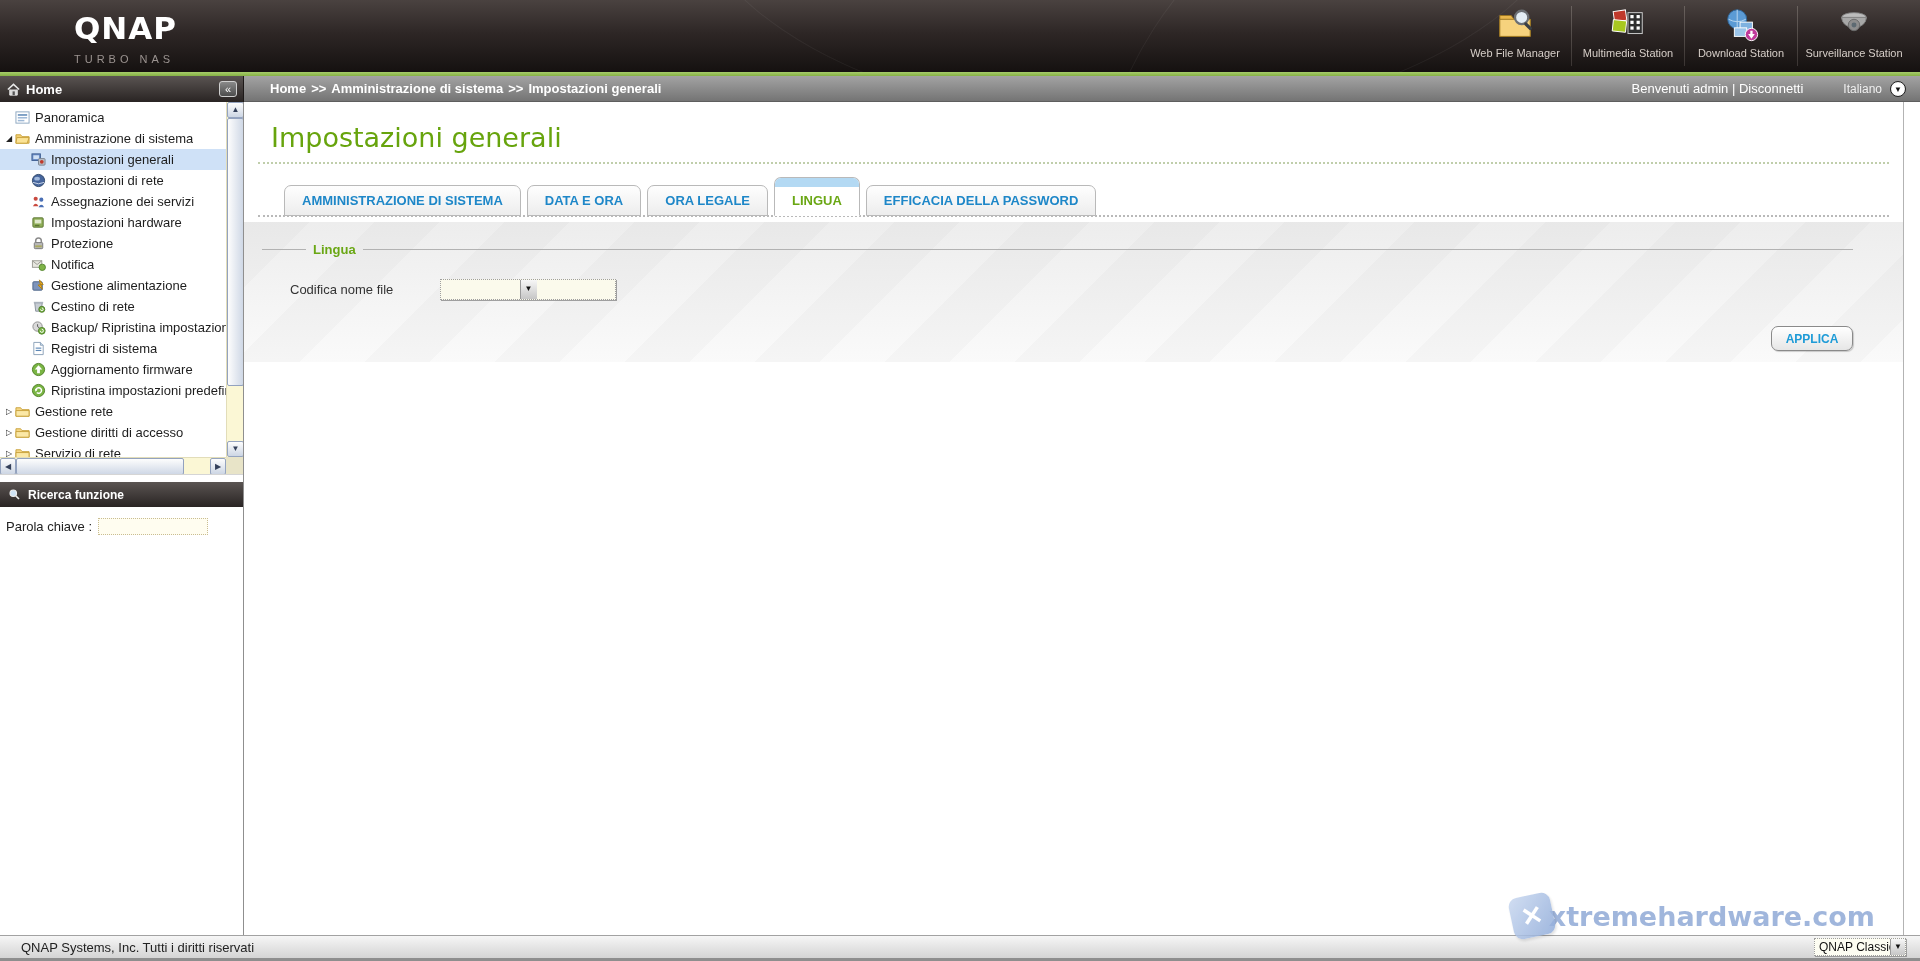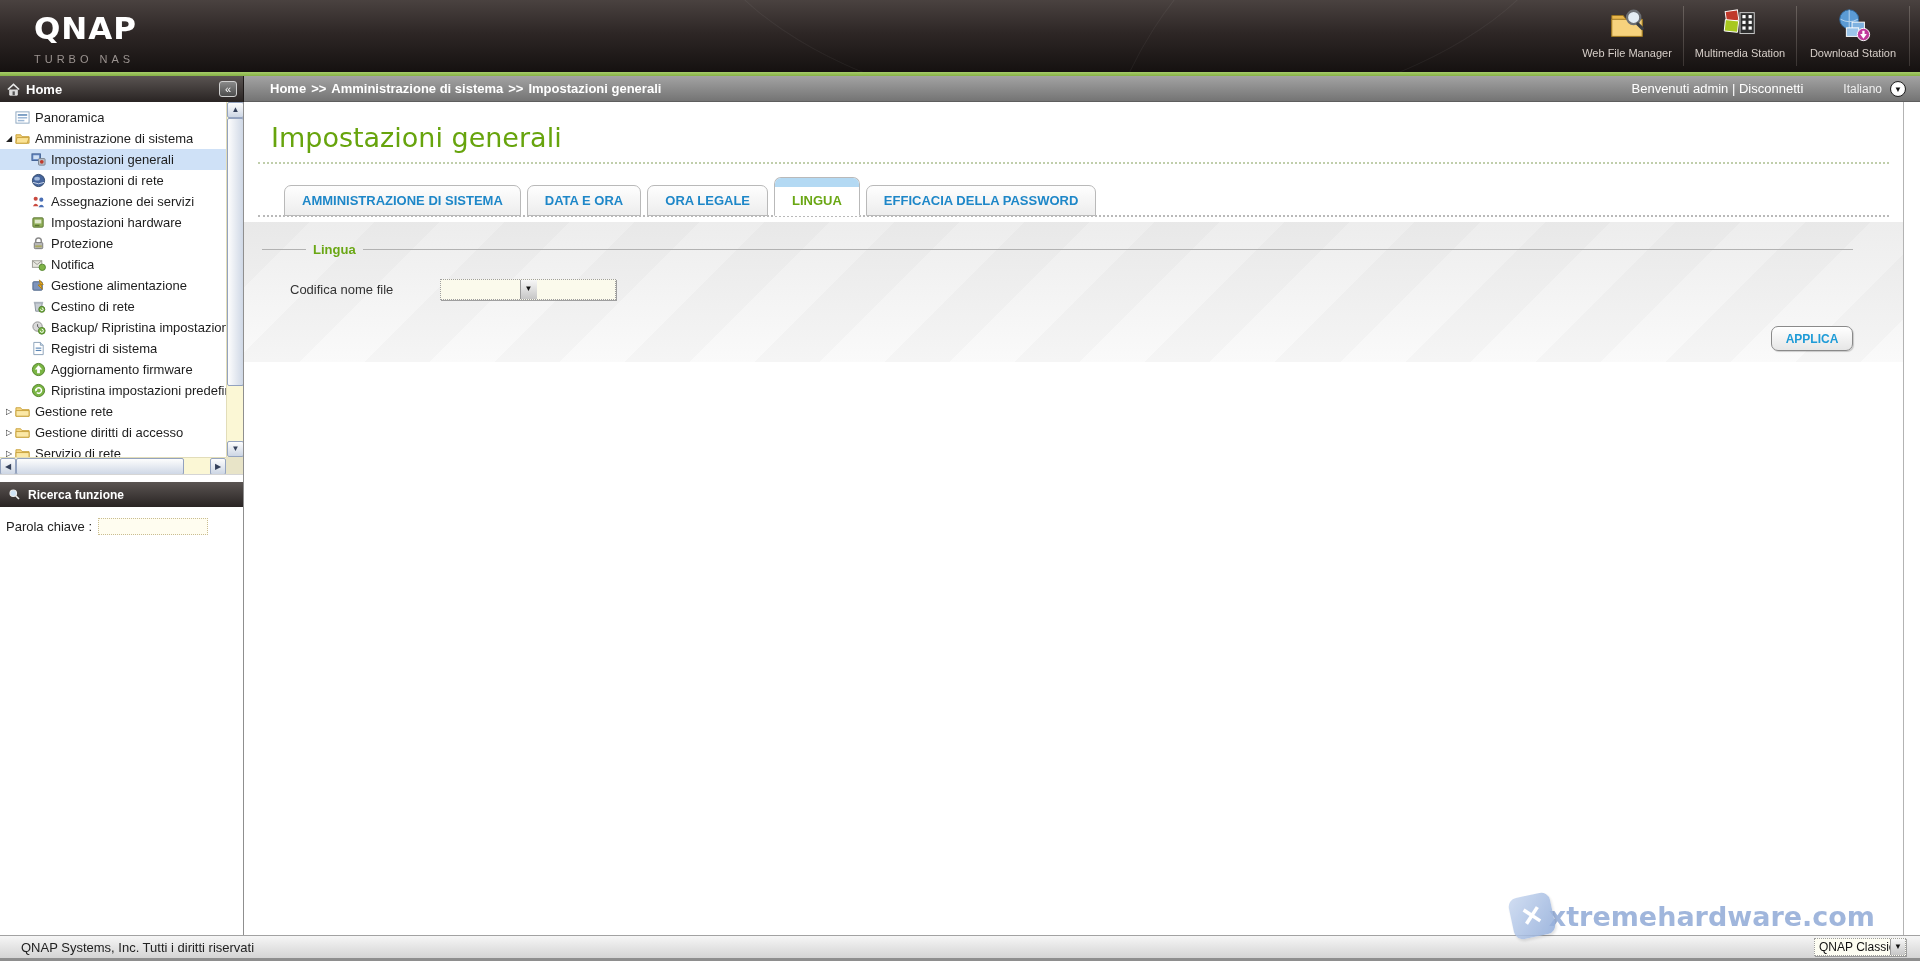--- a/index.html
+++ b/index.html
@@ -1,19 +1,19 @@
 <!DOCTYPE html>
 <html><head>
 <meta charset="utf-8">
 <style>
   * { margin:0; padding:0; box-sizing:border-box; }
   html,body { width:1920px; height:961px; overflow:hidden; font-family:"Liberation Sans", sans-serif; background:#fff; }
 
   
-  .hdr { position:relative; height:72px; background:linear-gradient(#4a4240 0%, #2e2726 45%, #151110 100%); overflow:hidden; display:flex; justify-content:space-between; }
+  .hdr { position:relative; height:72px; background:linear-gradient(#4a4240 0%, #2e2726 45%, #151110 100%); overflow:hidden; display:flex; justify-content:space-between;padding-left:40px; }
   .hdr::before, .hdr::after { content:""; position:absolute; border:1px solid rgba(255,255,255,0.05); border-radius:50%; pointer-events:none; }
   .hdr::before { width:900px; height:500px; left:680px; top:-380px; }
   .hdr::after  { width:1400px; height:900px; left:1100px; top:-250px; }
   .logo-wrap { padding:10px 0 0 34px; }
   .logo { color:#fff; font-size:31px; font-weight:bold; letter-spacing:1px; font-family:"DejaVu Sans", sans-serif; }
   .logo-sub { color:#9b9390; font-size:11px; letter-spacing:4px; margin-top:7px; }
   .stations { display:flex; height:72px; margin-right:10px; }
   .station { width:112px; display:flex; flex-direction:column; align-items:center; justify-content:flex-start; padding-top:6px; cursor:pointer; }
   .station .icon svg { width:38px; height:38px; display:block; }
   .station-label { font-size:11px; color:#d6cec8; margin-top:3px; white-space:nowrap; }
@@ -150,20 +150,31 @@
             <path d="M7 14 q9 5 18 0 M16 4 v20" stroke="#bcd7ee" fill="none"></path>
             <rect x="19" y="17" width="13" height="9" fill="#7fb2e0" stroke="#fff"></rect>
             <rect x="13" y="23" width="13" height="9" fill="#9cc5ea" stroke="#fff"></rect>
             <circle cx="31" cy="30" r="6.5" fill="#c0399b" stroke="#fff"></circle>
             <polygon points="31,34.5 27.5,29.5 29.8,29.5 29.8,26 32.2,26 32.2,29.5 34.5,29.5" fill="#fff"></polygon>
           </svg>
         </span>
         <span class="station-label">Download Station</span>
       </div>
       <div class="station-divider"></div>
+      <div class="station">
+        <span class="icon">
+          <svg viewBox="0 0 40 40">
+            <ellipse cx="20" cy="12" rx="13" ry="5" fill="#bcbcbc" stroke="#7e7e7e"></ellipse>
+            <path d="M7 12 a13 11 0 0 0 26 0 z" fill="#a7a7a7" stroke="#7e7e7e"></path>
+            <circle cx="20" cy="20" r="6" fill="#8d8d8d" stroke="#6a6a6a"></circle>
+            <circle cx="20" cy="20" r="2.6" fill="#5d6a72"></circle>
+          </svg>
+        </span>
+        <span class="station-label">Surveillance Station</span>
+      </div>
     </div>
 </div>
 
 <div class="accent"></div>
 
 <div class="bar-row">
   <div class="side-hdr">
     <span class="icon" id="home-icon-slot"><span class="icon"><svg viewBox="0 0 16 16" style="width: 15px; height: 15px; display: block;">
             <path d="M2 8 L8 2.5 L14 8" fill="none" stroke="#e9e9e9" stroke-width="1.6"></path>
             <path d="M4 8 v6 h8 V8" fill="#d9d9d9" stroke="#e9e9e9"></path>

